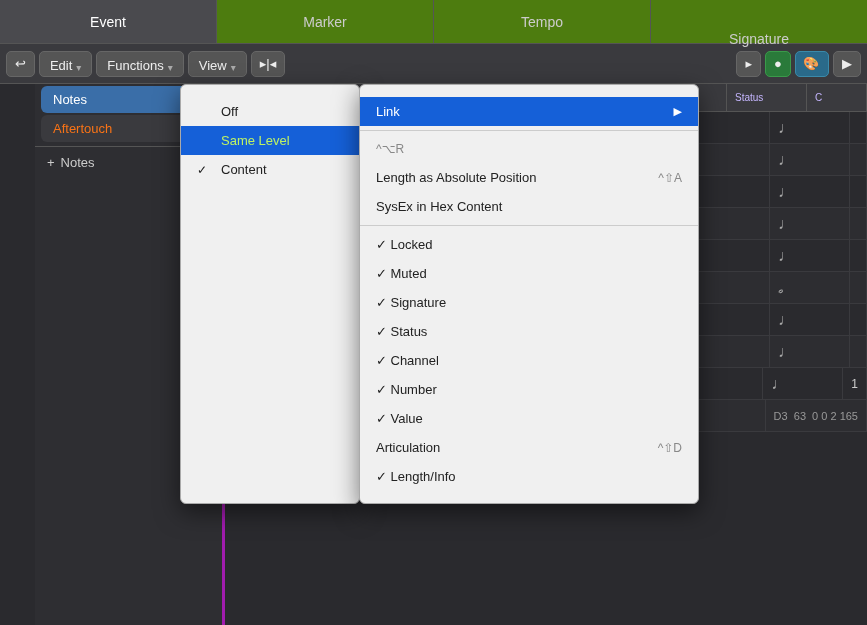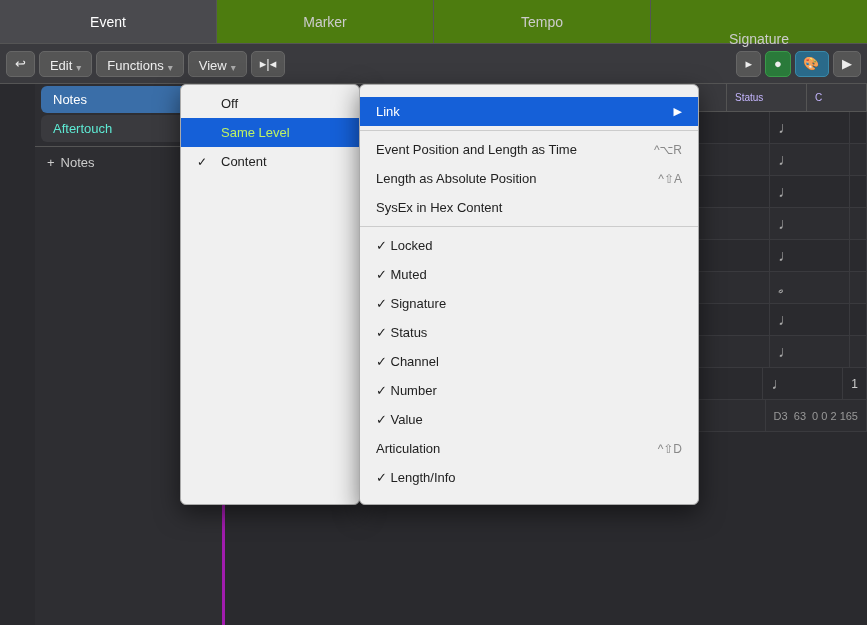--- a/index.html
+++ b/index.html
@@ -89,21 +89,21 @@
       background: #2e2e32;
       border-right: 3px solid #a21caf;
       flex-shrink: 0;
       margin-left: 35px;
     }
     .sidebar-btn {
       display: flex;
       align-items: center;
       padding: 6px 12px;
       cursor: pointer;
-      color: #5eead4;
+      color: #f97316;
       font-size: 13px;
     }
     .sidebar-btn.active {
       background: #3a6ea8;
       border-radius: 6px;
       margin: 2px 6px;
       color: #fff;
     }
     .sidebar-btn:not(.active) {
       margin: 2px 6px;
@@ -181,21 +181,21 @@
       display: flex;
     }
 
     
     .functions-dropdown {
       background: #f0f0f0;
       border: 1px solid #aaa;
       border-radius: 6px;
       box-shadow: 0 8px 24px rgba(0,0,0,0.5);
       min-width: 180px;
-      padding: 4px 0;
+      padding: 12px 0;
     }
     .dropdown-item {
       padding: 7px 16px;
       font-size: 13px;
       color: #222;
       cursor: pointer;
       display: flex;
       align-items: center;
       gap: 8px;
     }
@@ -405,21 +405,20 @@
     </div>
   </div>
 
   <div class="link-submenu">
     <div class="link-item highlighted">
       <span>Link</span>
       <span class="arrow-right">▶</span>
     </div>
     <div class="link-submenu-divider"></div>
     <div class="link-item">
-      <span>Event Position and Length as Time</span>
       <span class="shortcut">^⌥R</span>
     </div>
     <div class="link-item">
       <span>Length as Absolute Position</span>
       <span class="shortcut">^⇧A</span>
     </div>
     <div class="link-item">
       <span>SysEx in Hex Content</span>
       <span class="shortcut"></span>
     </div>

